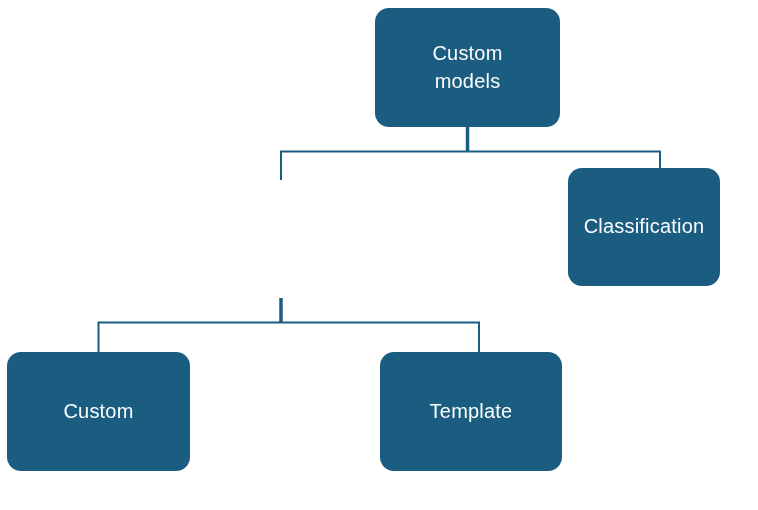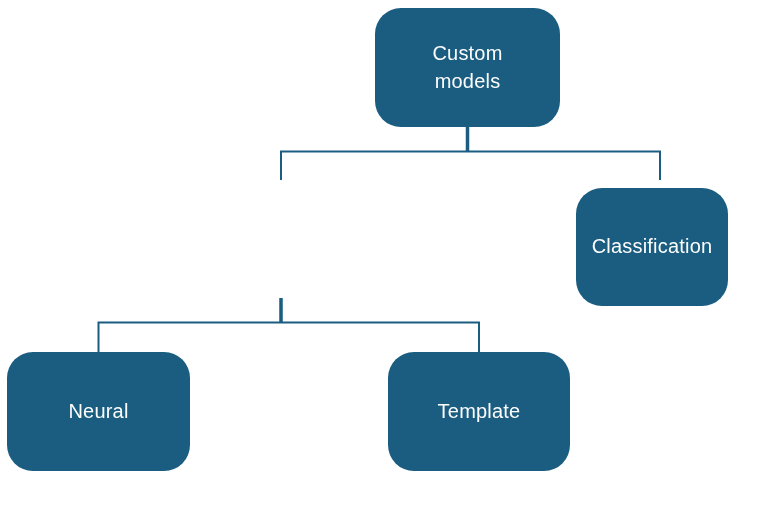--- a/index.html
+++ b/index.html
@@ -28,38 +28,38 @@
   }
   .edge {
     stroke: var(--connector);
     fill: none;
   }
   .edge.stem { stroke-width: 3.5px; }
   .edge.thin { stroke-width: 2px; }
   .node {
     position: absolute;
     background: var(--node-fill);
-    border-radius: 26px;
+    border-radius: 14px;
     display: flex;
     align-items: center;
     justify-content: center;
     text-align: center;
   }
   .node-label {
     color: var(--node-text);
     font-size: 20px;
     line-height: 1.38;
     letter-spacing: 0.2px;
   }
   #node-custom-models   { left: 375px; top:   8px; width: 185px; height: 119px; }
   #node-custom-models .node-label { max-width: 120px; }
   #node-extraction      { left: 190px; top: 180px; width: 182px; height: 118px; }
-  #node-classification  { left: 568px; top: 188px; width: 152px; height: 118px; margin-left: 8px; }
+  #node-classification  { left: 568px; top: 168px; width: 152px; height: 118px; }
   #node-neural          { left:   7px; top: 352px; width: 183px; height: 119px; }
-  #node-template        { left: 388px; top: 352px; width: 182px; height: 119px; }
+  #node-template        { left: 380px; top: 352px; width: 182px; height: 119px; }
 </style>
 </head>
 <body>
 
 <div class="canvas">
 
   <svg class="connector-layer" viewBox="0 0 758 510" xmlns="http://www.w3.org/2000/svg" aria-hidden="true">
 
     <line class="edge stem" x1="467.5" y1="126" x2="467.5" y2="151.5"></line>
     <polyline class="edge thin" points="281,180 281,151.5 660,151.5 660,180"></polyline>
@@ -71,20 +71,20 @@
   <div class="node" id="node-custom-models">
     <span class="node-label">Custom models</span>
   </div>
 
 
   <div class="node" id="node-classification">
     <span class="node-label">Classification</span>
   </div>
 
   <div class="node" id="node-neural">
-    <span class="node-label">Neural</span>
+    <span class="node-label">Custom</span>
   </div>
 
   <div class="node" id="node-template">
     <span class="node-label">Template</span>
   </div>
 
 </div>
 
 </body></html>

